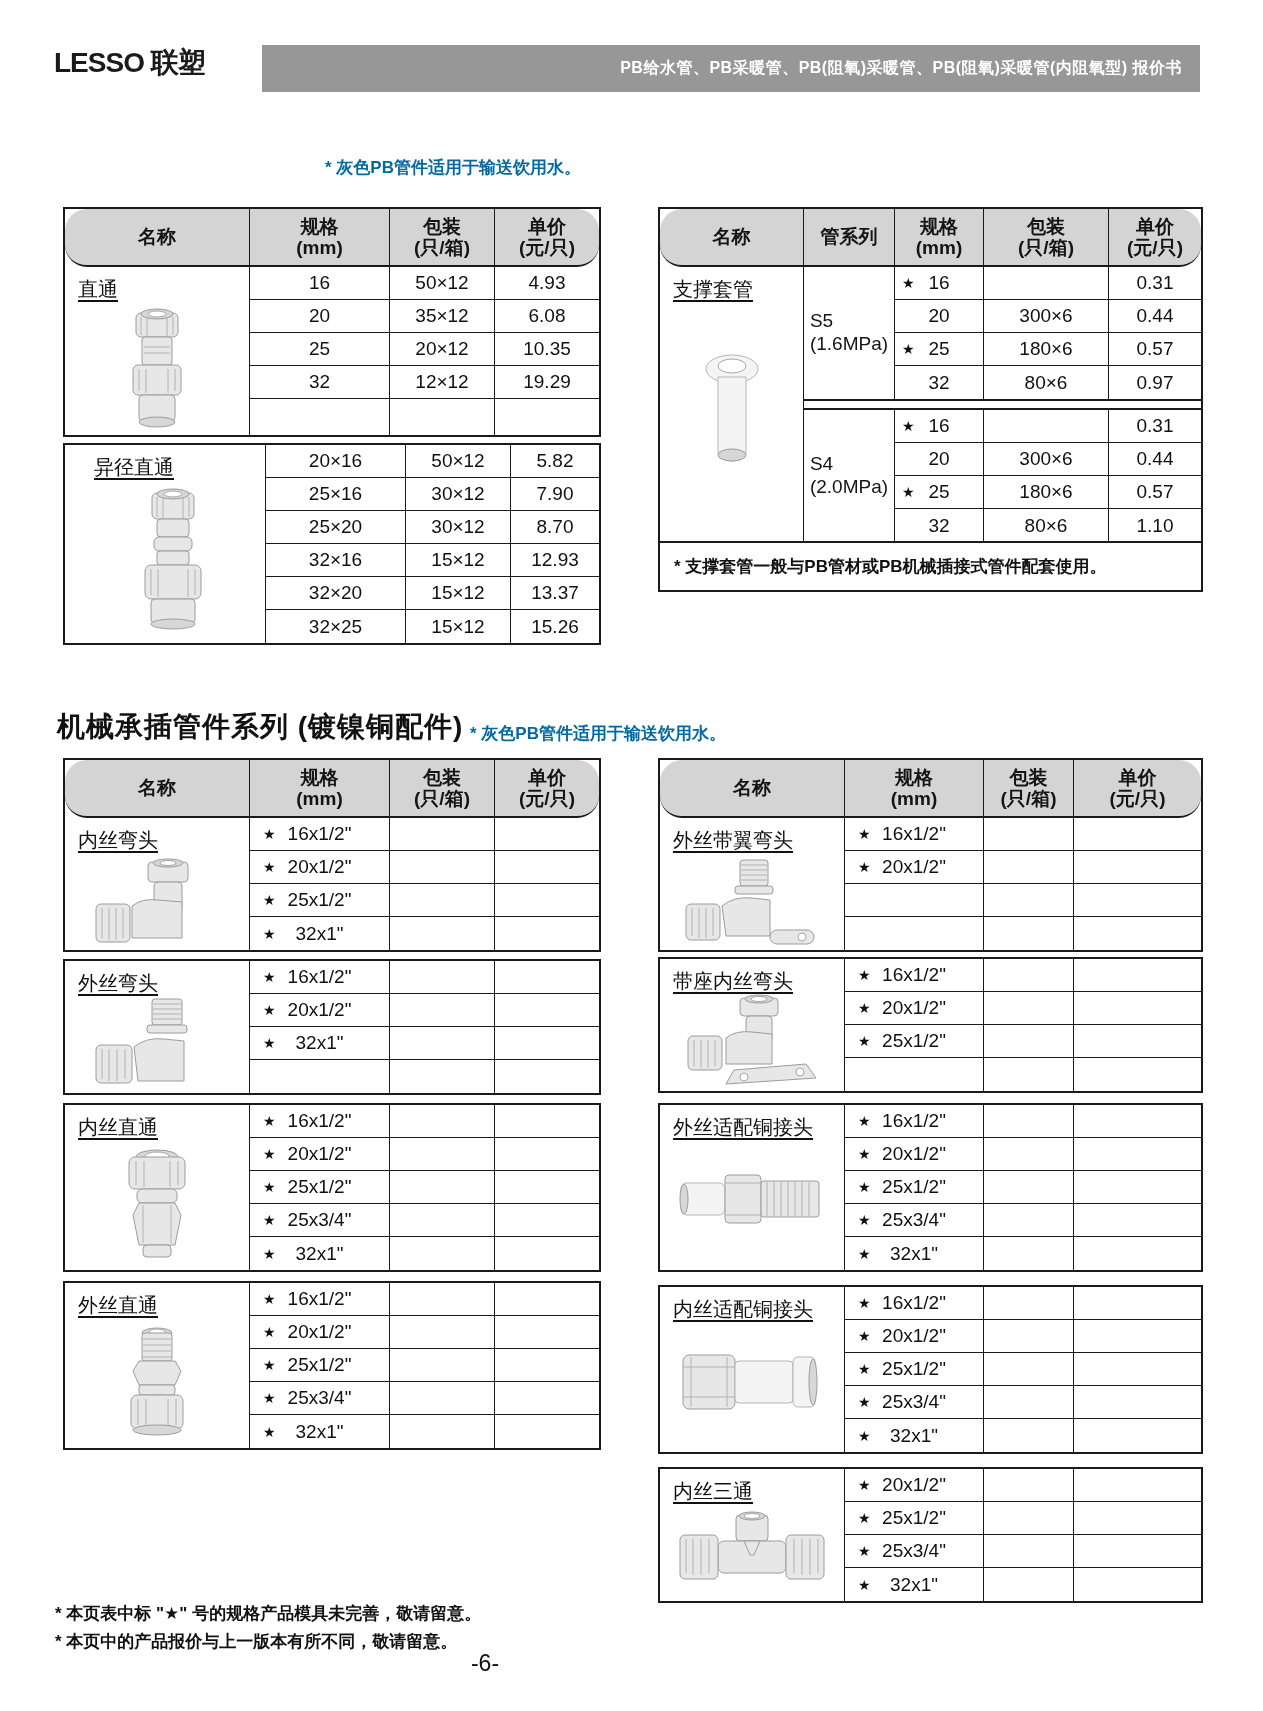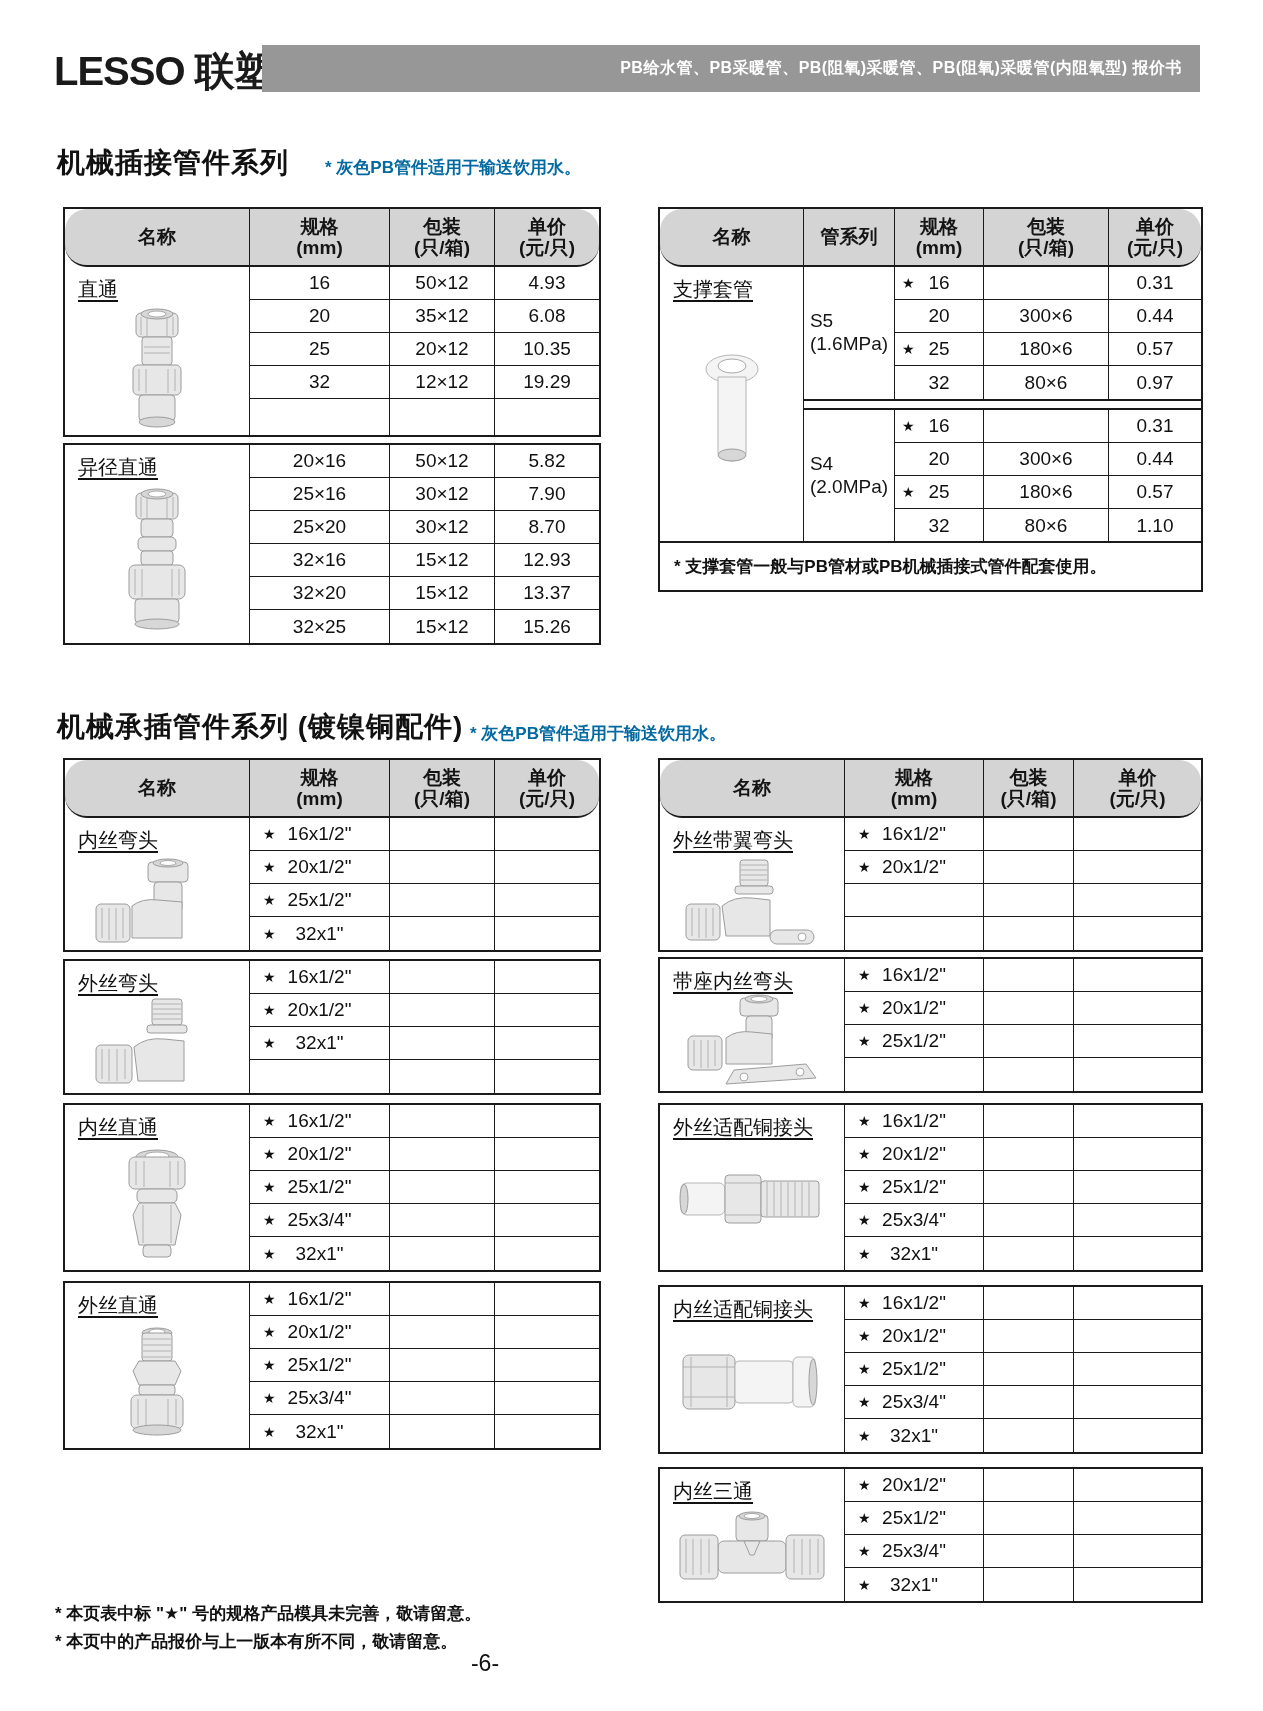--- a/index.html
+++ b/index.html
@@ -1,21 +1,21 @@
 <!DOCTYPE html>
 <html><head>
 <meta charset="utf-8">
 <style>
   html,body{margin:0;padding:0;background:#fff;}
   .page{position:relative;width:1263px;height:1711px;background:#ffffff;overflow:hidden;
         font-family:"Liberation Sans","DejaVu Sans",sans-serif;color:#141414;}
 
   
   .logo{position:absolute;left:54px;top:44px;display:flex;align-items:baseline;white-space:nowrap;}
-  .logo-text{font-size:40px;font-weight:900;letter-spacing:-1px;color:#1a1a1a;}
+  .logo-text{font-size:28px;font-weight:900;letter-spacing:-1px;color:#1a1a1a;}
   .banner{position:absolute;left:262px;top:45px;width:938px;height:47px;background:#979797;
           display:flex;align-items:center;justify-content:flex-end;box-sizing:border-box;padding-right:18px;}
   .banner span{color:#ffffff;font-size:16px;font-weight:600;letter-spacing:0.5px;}
 
   
   .sec-title{position:absolute;font-size:28px;font-weight:800;letter-spacing:1px;color:#111;}
   .sec-note{position:absolute;font-size:17px;font-weight:600;color:#0369a1;}
 
   
   .block{position:absolute;border:2px solid #1a1a1a;background:#fff;box-sizing:border-box;}
@@ -76,21 +76,20 @@
 
 <div class="page">
 
   <div class="logo">
     <span class="logo-text">LESSO 联塑</span>
   </div>
   <div class="banner">
     <span>PB给水管、PB采暖管、PB(阻氧)采暖管、PB(阻氧)采暖管(内阻氧型) 报价书</span>
   </div>
 
-  <div class="sec-title" style="left:57px;top:144px;">机械插接管件系列</div>
   <div class="sec-note" style="left:325px;top:156px;">* 灰色PB管件适用于输送饮用水。</div>
 
   <div class="block b-l tall-last" style="left:63px;top:207px;width:538px;">
     <div class="thead">
       <div class="th c-name">名称</div>
       <div class="th c-spec">规格
 (mm)</div>
       <div class="th c-pack">包装
 (只/箱)</div>
       <div class="th c-price">单价
@@ -160,21 +159,21 @@
               <span></span>
             </div>
             <div class="cell c-pack"></div>
             <div class="cell c-price"></div>
           </div>
 
       </div>
     </div>
   </div>
 
-  <div class="block b-l" style="left:63px;top:443px;width:538px;">
+  <div class="block b-l" style="left:63px;top:443px;width:538px;padding-left:16px;">
     <div class="tbody">
       <div class="name-cell c-name">
         <span class="pname">异径直通</span>
         <span class="pimg" style="top:40px;">
           <svg width="100" height="150" viewBox="0 0 100 150">
             <rect class="f1" x="29" y="8" width="42" height="26" rx="5"></rect>
             <ellipse class="f2" cx="50" cy="9" rx="16" ry="5"></ellipse>
               <ellipse class="hole" cx="50" cy="9" rx="9" ry="3"></ellipse>
             <line class="ln" x1="34" y1="12" x2="34" y2="32"></line>
               <line class="ln" x1="40" y1="12" x2="40" y2="34"></line>

